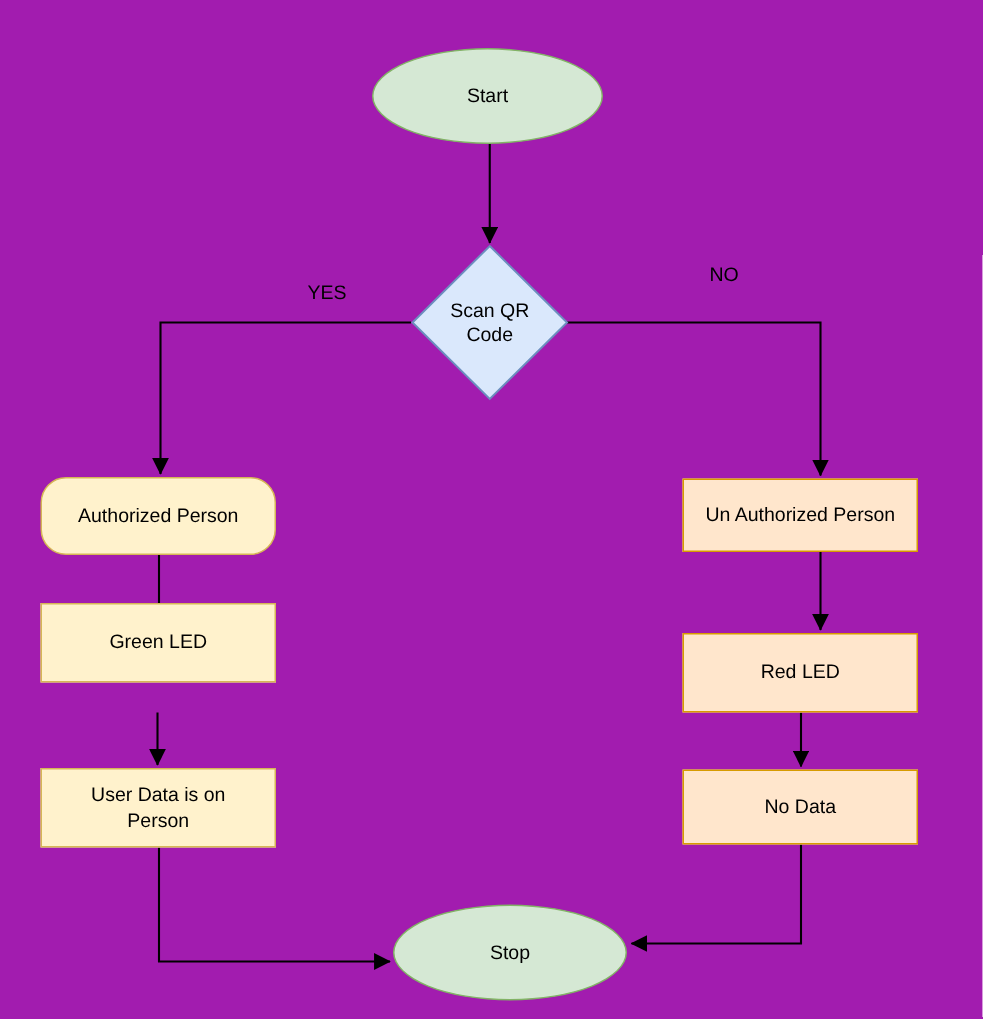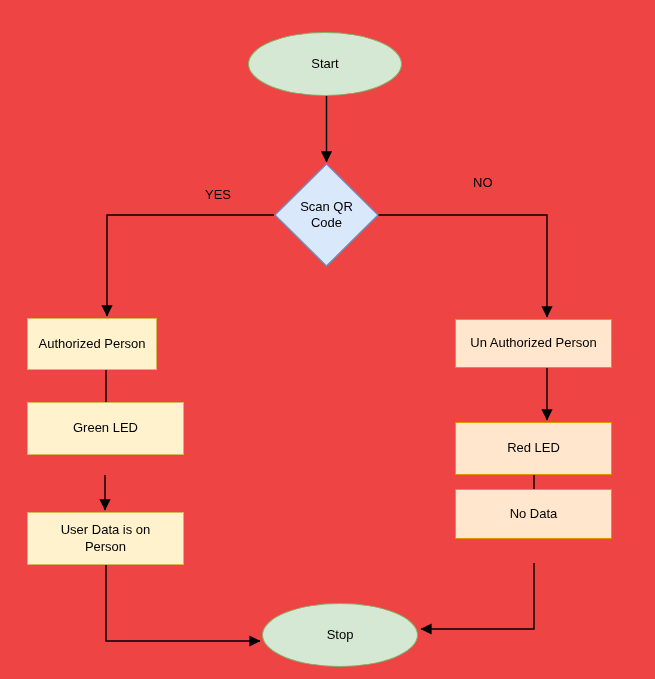--- a/index.html
+++ b/index.html
@@ -2,21 +2,21 @@
 <html><head>
 <meta charset="utf-8">
 <style>
   html, body { margin: 0; padding: 0; background: #ffffff; }
   body { font-family: "Liberation Sans", sans-serif; }
 
   .canvas {
     position: relative;
     width: 655px;
     height: 679px;
-    background: #ef4444;
+    background: #a21caf;
     overflow: hidden;
   }
 
   .edges-svg {
     position: absolute;
     left: 0; top: 0;
     width: 655px; height: 679px;
   }
 
   .node {
@@ -109,41 +109,41 @@
     <span class="wrap">Scan QR Code</span>
   </div>
 
   <div class="edge-label" style="left:205px; top:187px;">
     <span>YES</span>
   </div>
   <div class="edge-label" style="left:453px; top:175px;margin-left:20px;">
     <span>NO</span>
   </div>
 
-  <div class="node shape-rect-yellow" style="left:27px; top:318px; width:130px; height:52px;">
+  <div class="node shape-rect-yellow" style="left:27px; top:318px; width:157px; height:52px;border-radius:17px;">
     <span>Authorized Person</span>
   </div>
 
   <div class="node shape-rect-yellow" style="left:27px; top:402px; width:157px; height:53px;">
     <span>Green LED</span>
   </div>
 
   <div class="node shape-rect-yellow" style="left:27px; top:512px; width:157px; height:53px;">
     <span class="wrap-narrow">User Data is on Person</span>
   </div>
 
   <div class="node shape-rect-orange" style="left:455px; top:319px; width:157px; height:49px;">
     <span>Un Authorized Person</span>
   </div>
 
   <div class="node shape-rect-orange" style="left:455px; top:422px; width:157px; height:53px;">
     <span>Red LED</span>
   </div>
 
-  <div class="node shape-rect-orange" style="left:455px; top:489px; width:157px; height:50px;">
+  <div class="node shape-rect-orange" style="left:455px; top:513px; width:157px; height:50px;">
     <span>No Data</span>
   </div>
 
   <div class="node shape-ellipse" style="left:262px; top:603px; width:156px; height:64px;">
     <span>Stop</span>
   </div>
 
 </div>
 
 </body></html>

